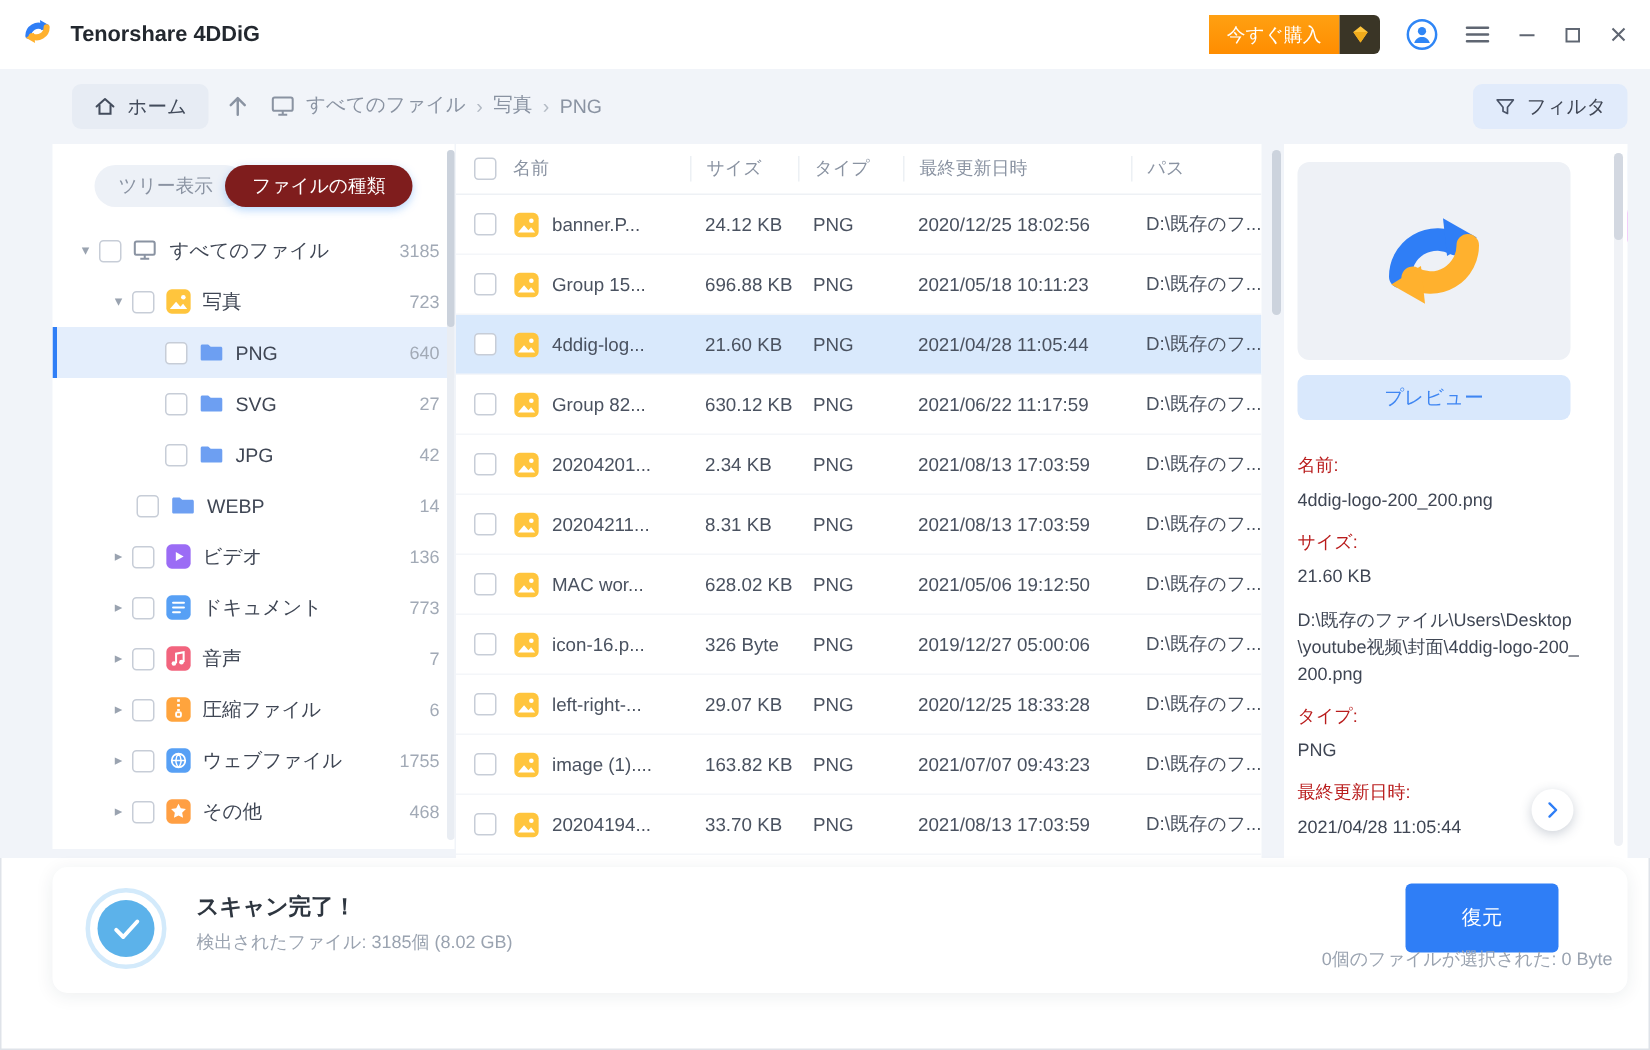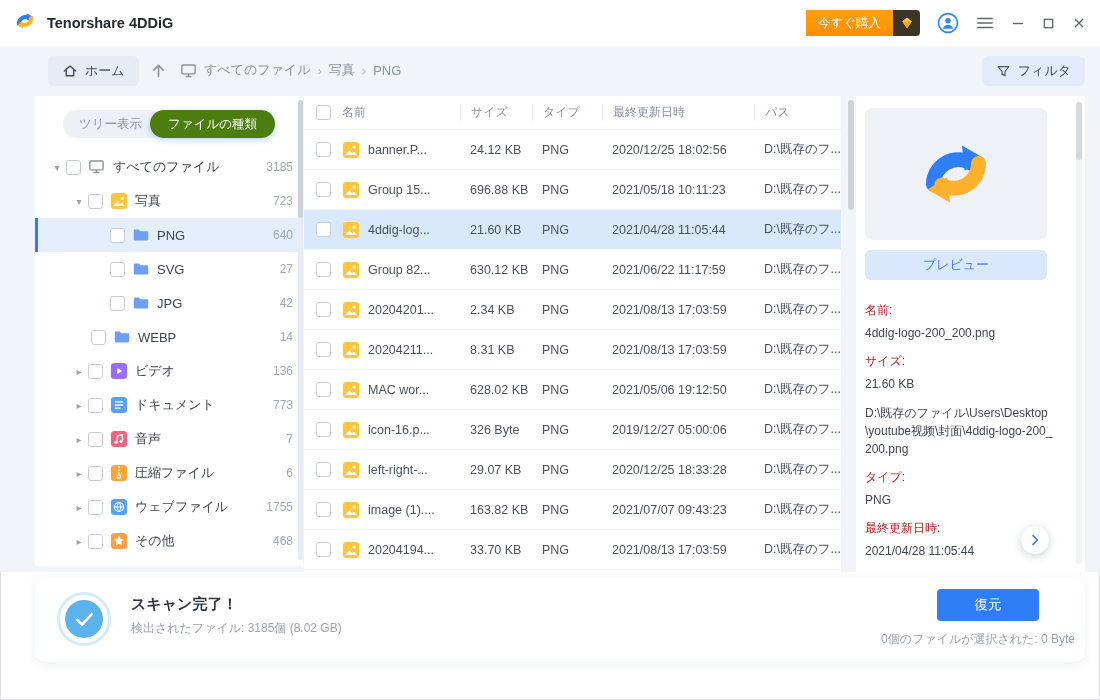--- a/index.html
+++ b/index.html
@@ -33,21 +33,21 @@
   .search-box { position:relative; width:212px; height:30px; }
   .search-box input { width:100%; height:100%; border:1px solid #d946ef; background:#fff; border-radius:6px; padding:0 30px 0 12px; font-size:13px; color:#3f4654; outline:none; font-family:inherit; }
   .search-box input::placeholder { color:#b8bfca; }
   .search-icon { position:absolute; right:8px; top:7px; }
 
   
   .sidebar { position:absolute; left:35px; top:96px; width:268px; height:470px; background:#fff; overflow:hidden; }
   .tabs { display:flex; justify-content:center; padding-top:14px; }
   .tab { height:28px; line-height:28px; font-size:12.5px; border-radius:14px; cursor:pointer; white-space:nowrap; }
   .tab.inactive { background:#edf1f7; color:#8a93a2; padding:0 22px 0 16px; }
-  .tab.active { background:#4d7c0f; color:#fff; padding:0 18px; margin-left:-14px; box-shadow:0 2px 6px rgba(47,138,247,.35); }
+  .tab.active { background:#7f1d1d; color:#fff; padding:0 18px; margin-left:-14px; box-shadow:0 2px 6px rgba(47,138,247,.35); }
   .tree { margin-top:12px; }
   .tree-row { height:34px; display:flex; align-items:center; position:relative; cursor:pointer; }
   .caret { width:18px; flex:0 0 18px; font-size:10px; color:#9aa3b0; text-align:center; }
   .cbx { width:15px; height:15px; border:1.4px solid #c7cdd7; border-radius:3px; background:#fff; flex:0 0 auto; }
   .node-icon { width:18px; height:18px; margin-left:7px; flex:0 0 auto; display:flex; }
   .node-label { margin-left:7px; font-size:13px; color:#3f4654; white-space:nowrap; }
   .node-count { margin-left:auto; padding-right:10px; font-size:12px; color:#a2aab6; }
   .tree-row.selected { background:#e4eefc; }
   .tree-row.selected::before { content:""; position:absolute; left:0; top:0; width:3px; height:100%; background:#2f7ef6; }
   .side-scroll { position:absolute; left:298px; top:100px; width:5px; height:460px; background:#e9edf3; border-radius:3px; }
@@ -82,21 +82,21 @@
   .panel-scroll { position:absolute; right:3px; top:6px; width:6px; height:462px; background:#f0f2f6; border-radius:3px; }
   .panel-scroll .thumb { width:6px; height:58px; background:#d3d8e1; border-radius:3px; }
 
   
   .statusbar { position:absolute; left:35px; top:578px; width:1050px; height:84px; background:#fff; border-radius:10px; box-shadow:0 2px 12px rgba(31,45,70,.08); }
   .scan-check { position:absolute; left:22px; top:14px; width:54px; height:54px; border-radius:50%; border:3px solid #d3eafb; background:#fff; display:flex; align-items:center; justify-content:center; }
   .scan-check-inner { width:38px; height:38px; border-radius:50%; background:#5cb2ea; display:flex; align-items:center; justify-content:center; }
   .scan-text { position:absolute; left:96px; top:17px; }
   .scan-title { font-size:15px; font-weight:700; color:#2e3640; }
   .scan-sub { margin-top:6px; font-size:12px; color:#9aa3b0; }
-  .recover-btn { position:absolute; right:46px; top:11px; width:102px; height:32px; background:#2f7ef6; color:#fff; border:none; border-radius:4px; font-size:13.5px; cursor:pointer; font-family:inherit; }
+  .recover-btn { position:absolute; right:46px; top:11px; width:102px; height:46px; background:#2f7ef6; color:#fff; border:none; border-radius:4px; font-size:13.5px; cursor:pointer; font-family:inherit; }
   .sel-info { position:absolute; right:10px; top:53px; font-size:12px; color:#9aa3b0; }
 </style>
 </head>
 <body>
 
 <div class="window">
 
   <header class="titlebar">
     <div class="brand">
       <span class="logo"><svg width="26" height="26" viewBox="0 0 64 64" fill="none">

